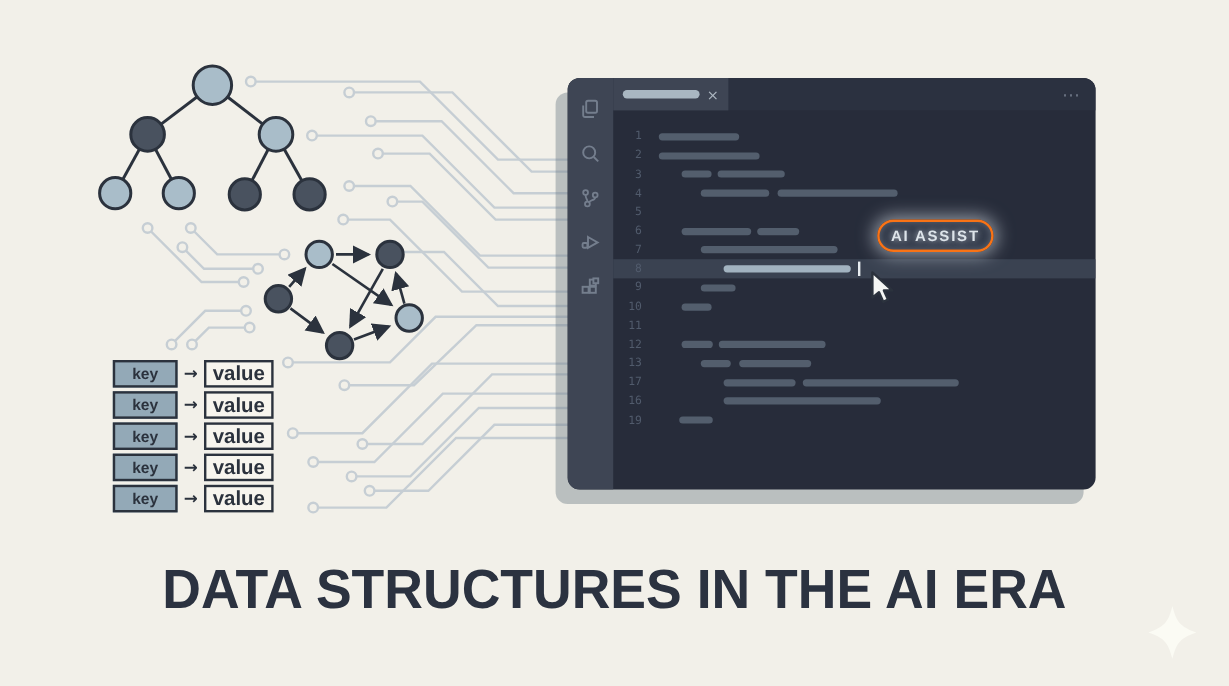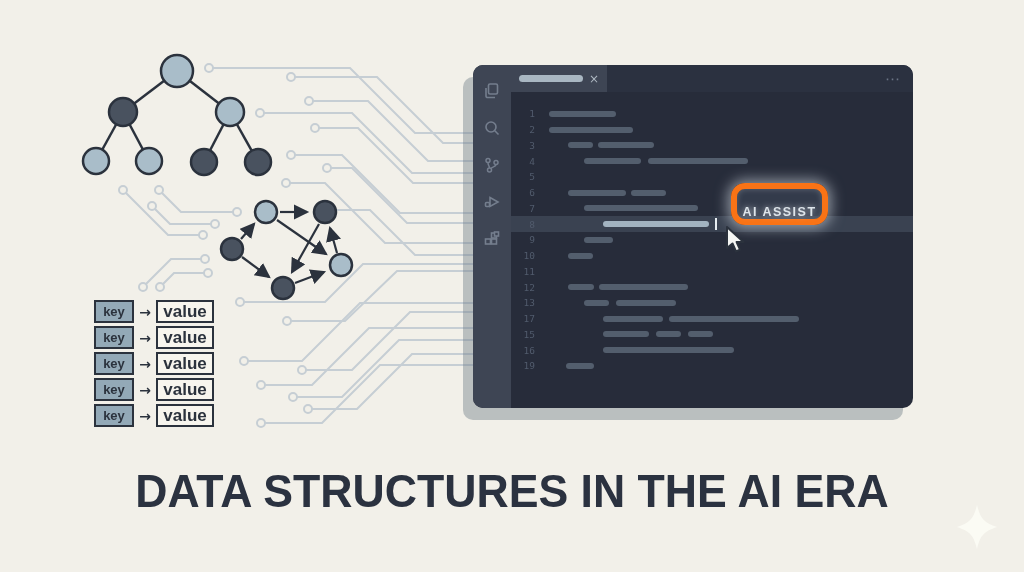--- a/index.html
+++ b/index.html
@@ -28,30 +28,30 @@
   .tab-overflow{margin-left:auto;margin-right:12px;color:#6b7484;font-size:15px;letter-spacing:1px;cursor:pointer;}
   .code-area{position:absolute;left:38px;right:0;top:27px;bottom:0;padding-top:14px;}
   .code-row{position:relative;height:15.75px;display:flex;align-items:center;}
   .code-row.hl{background:var(--highlight-row);}
   .gutter{width:30px;flex:0 0 30px;text-align:right;padding-right:6px;color:var(--line-number);
     font-family:"DejaVu Sans Mono",monospace;font-size:9.5px;}
   .bars{position:relative;flex:1;height:100%;}
   .bar{position:absolute;top:50%;transform:translateY(-50%);height:6px;border-radius:3px;background:var(--code-bar);}
   .bar.light{background:var(--code-bar-light);}
   .caret{position:absolute;top:50%;transform:translateY(-50%);width:2px;height:12px;background:#e8edf1;}
-  .ai-badge{position:absolute;left:258px;top:118px;width:97px;height:42px;border:6px solid #f97316;border-radius:14px;
-    display:flex;align-items:flex-end;justify-content:center;background:rgba(62,72,90,.55);
+  .ai-badge{position:absolute;left:258px;top:118px;width:97px;height:27px;border:2px solid #f97316;border-radius:14px;
+    display:flex;align-items:center;justify-content:center;background:rgba(62,72,90,.55);
     box-shadow:0 0 14px 3px rgba(232,240,247,.55), inset 0 0 6px rgba(232,240,247,.25);z-index:4;cursor:pointer;}
   .ai-badge span{color:var(--badge-text);font-size:12.5px;font-weight:bold;letter-spacing:1.5px;
     text-shadow:0 0 6px rgba(240,246,252,.8);}
 
   
   .kv-table{position:absolute;left:94px;top:300px;z-index:2;display:flex;flex-direction:column;gap:3px;}
   .kv-row{display:flex;align-items:center;}
-  .kv-key{width:40px;height:23px;background:var(--key-box);border:2px solid var(--outline);
+  .kv-key{width:54px;height:23px;background:var(--key-box);border:2px solid var(--outline);
     display:flex;align-items:center;justify-content:center;font-size:13px;font-weight:bold;color:var(--outline);}
   .kv-arrow{width:22px;text-align:center;font-size:14px;font-weight:bold;color:var(--outline);font-family:"DejaVu Sans",sans-serif;}
   .kv-value{width:58px;height:23px;background:var(--value-box);border:2px solid var(--outline);
     display:flex;align-items:center;justify-content:center;font-size:17px;font-weight:bold;color:var(--outline);}
 
   
   .page-title{position:absolute;left:0;right:0;top:464px;text-align:center;color:var(--title);
     font-size:46px;font-weight:bold;letter-spacing:0px;transform:scaleX(.97);white-space:nowrap;z-index:2;}
 
   
@@ -323,28 +323,20 @@
             </div>
           </div>
           <div class="code-row">
             <span class="gutter">17</span>
             <div class="bars">
               <div class="bar" style="left: 62px; width: 60px;"></div>
               <div class="bar" style="left: 128px; width: 130px;"></div>
             </div>
           </div>
           <div class="code-row">
-            <span class="gutter">15</span>
-            <div class="bars">
-              <div class="bar" style="left: 62px; width: 46px;"></div>
-              <div class="bar" style="left: 115px; width: 25px;"></div>
-              <div class="bar" style="left: 147px; width: 25px;"></div>
-            </div>
-          </div>
-          <div class="code-row">
             <span class="gutter">16</span>
             <div class="bars">
               <div class="bar" style="left: 62px; width: 131px;"></div>
             </div>
           </div>
           <div class="code-row">
             <span class="gutter">19</span>
             <div class="bars">
               <div class="bar" style="left: 25px; width: 28px;"></div>
             </div>

